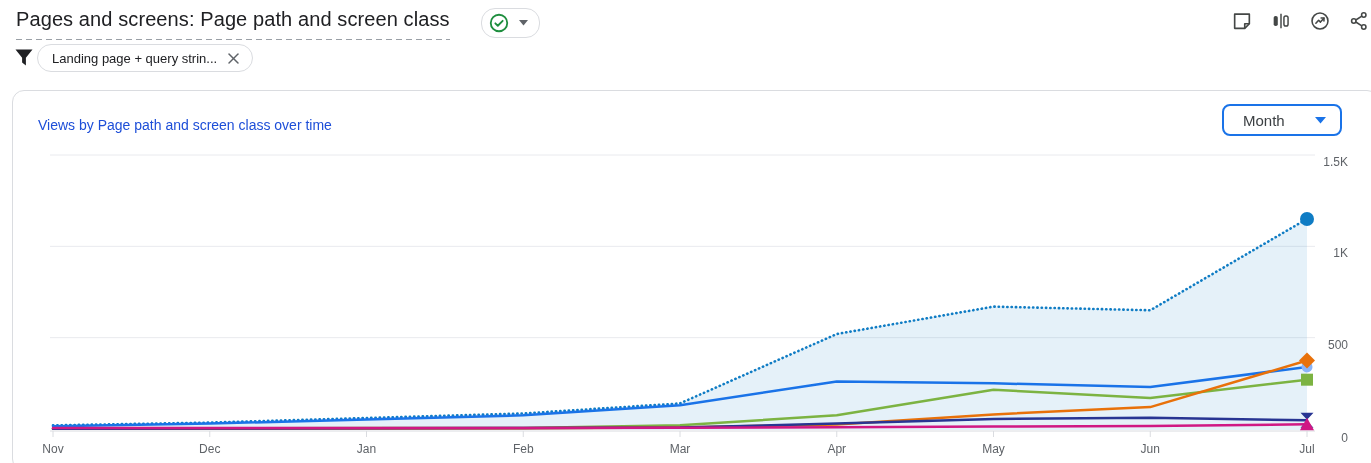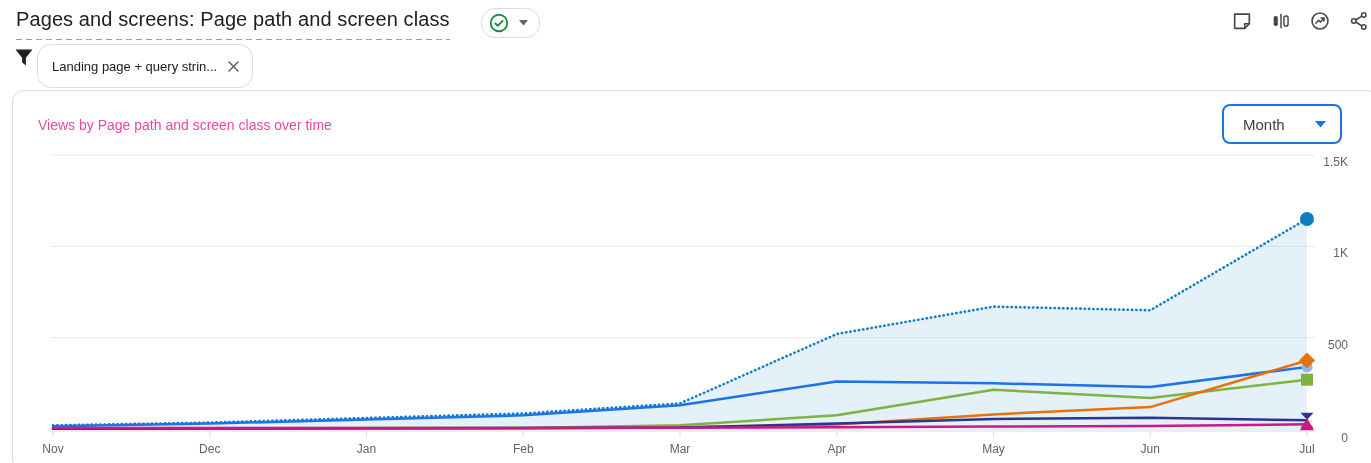--- a/index.html
+++ b/index.html
@@ -21,34 +21,34 @@
     position:absolute;left:481px;top:8px;height:28px;
     display:inline-flex;align-items:center;gap:9px;
     padding:0 11px 0 6px;border:1px solid #dadce0;border-radius:14px;background:#fff;
     cursor:pointer;
   }
   .hdr-icons{position:absolute;top:9px;left:1230px;display:flex;gap:15px;}
   .hdr-icons .icon-btn{width:24px;height:24px;display:flex;align-items:center;justify-content:center;cursor:pointer;}
   
   .filter-funnel{position:absolute;left:14px;top:47px;}
   .filter-chip{
-    position:absolute;left:37px;top:44px;height:44px;box-sizing:border-box;
+    position:absolute;left:37px;top:44px;height:28px;box-sizing:border-box;
     display:inline-flex;align-items:center;gap:10px;
     padding:0 12px 0 14px;border:1px solid #dadce0;border-radius:14px;background:#fff;
     cursor:pointer;
   }
   .filter-chip .chip-label{font-size:13px;color:#202124;white-space:nowrap;}
   
   .card{
     position:absolute;left:12px;top:90px;right:-8px;bottom:-8px;
     border:1px solid #dadce0;border-radius:12px;background:#fff;
   }
-  .card-title{position:absolute;left:38px;top:117px;font-size:14px;color:#ec4899;}
+  .card-title{position:absolute;left:38px;top:117px;font-size:14px;color:#1d4ed8;}
   .granularity{
-    position:absolute;left:1222px;top:104px;width:120px;height:40px;box-sizing:border-box;
+    position:absolute;left:1222px;top:104px;width:120px;height:32px;box-sizing:border-box;
     border:2px solid #1a73e8;border-radius:8px;background:#fff;
     display:flex;align-items:center;justify-content:space-between;
     padding:0 14px 0 19px;cursor:pointer;
   }
   .granularity .gran-label{font-size:15px;color:#3c4043;}
   #chart-svg{position:absolute;left:12px;top:140px;}
   text{font-family:"Liberation Sans","DejaVu Sans",sans-serif;}
 </style>
 </head>
 <body>

